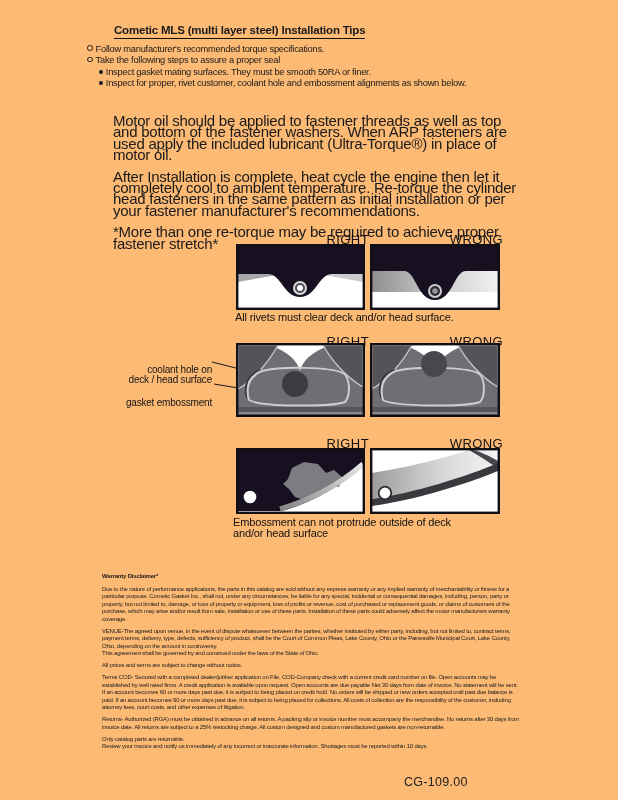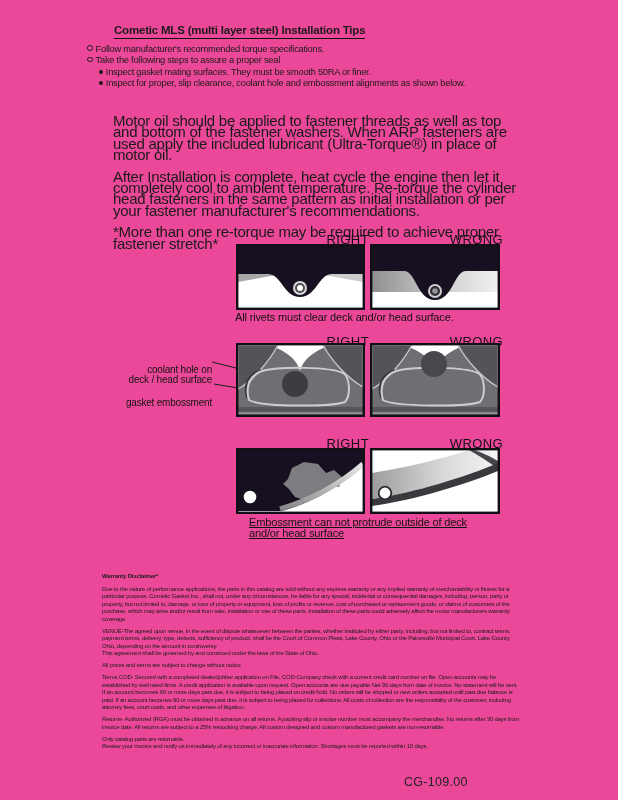--- a/index.html
+++ b/index.html
@@ -1,17 +1,17 @@
 <!DOCTYPE html>
 <html><head>
 <meta charset="utf-8">
 <style>
   html,body{margin:0;padding:0;background:#e8e8e8;}
   .page{
-    position:relative;width:618px;height:800px;background:#ec4899;
+    position:relative;width:618px;height:800px;background:#fdba74;
     font-family:"Liberation Sans","DejaVu Sans",sans-serif;color:#1a1a1a;
     overflow:hidden;margin:0 auto;
   }
   
   .title{
     position:absolute;left:114px;top:24px;margin:0;
     font-size:11.5px;font-weight:bold;letter-spacing:-0.2px;
     border-bottom:1.6px solid #111;padding-bottom:1.5px;display:inline-block;
   }
   .tips{position:absolute;left:87px;top:44px;font-size:9.3px;letter-spacing:-0.25px;line-height:11.4px;}
@@ -54,21 +54,21 @@
 <body>
 
 <div class="page">
 
   <h1 class="title">Cometic MLS (multi layer steel) Installation Tips</h1>
 
   <div class="tips">
     <div class="tip-row"><span class="o-marker"></span><span>Follow manufacturer's recommended torque specifications.</span></div>
     <div class="tip-row"><span class="o-marker"></span><span>Take the following steps to assure a proper seal</span></div>
     <div class="tip-row sub"><span class="d-marker"></span><span>Inspect gasket mating surfaces.  They must be smooth 50RA or finer.</span></div>
-    <div class="tip-row sub"><span class="d-marker"></span><span>Inspect for proper, slip clearance, coolant hole and embossment alignments as shown below.</span></div>
+    <div class="tip-row sub"><span class="d-marker"></span><span>Inspect for proper, rivet customer, coolant hole and embossment alignments as shown below.</span></div>
   </div>
 
   <div class="diesel">
     <p>Motor oil should be applied to fastener threads as well as top and bottom of the fastener washers. When ARP fasteners are used apply the included lubricant (Ultra-Torque®) in place of motor oil.</p>
     <p>After Installation is complete, heat cycle the engine then let it completely cool to ambient temperature. Re-torque the cylinder head fasteners in the same pattern as initial installation or per your fastener manufacturer's recommendations.</p>
     <p>*More than one re-torque may be required to achieve proper fastener stretch*</p>
   </div>
 
   <p class="dg-label" style="left:236px;top:228px;">RIGHT</p>
   <p class="dg-label" style="left:370px;top:228px;">WRONG</p>
@@ -169,21 +169,21 @@
       </linearGradient>
     </defs>
     <rect width="130" height="66" fill="#ffffff"></rect>
     <path d="M2,25 C40,19 78,9 99,2 L128,2 V15 C98,28 44,45 2,51 Z" fill="url(#g3w)"></path>
     <path d="M99,2 C110,8 120,15 128,21 V13 C120,8 110,4 104,2 Z" fill="#47474b"></path>
     <path d="M2,51 C44,45 98,28 128,15 L128,23 C99,35 46,52 2,58 Z" fill="#3a3a3e"></path>
     <circle cx="15" cy="45" r="6.3" fill="#ffffff" stroke="#2c2c30" stroke-width="1.8"></circle>
     <rect x="1.2" y="1.2" width="127.6" height="63.6" fill="none" stroke="#101016" stroke-width="2.4"></rect>
   </svg>
 
-  <p class="dg-caption" style="left:248px;top:516px;width:238px;text-decoration:underline;">Embossment can not protrude outside of deck and/or head surface</p>
+  <p class="dg-caption" style="left:232px;top:516px;width:238px;">Embossment can not protrude outside of deck and/or head surface</p>
 
   <div class="warranty">
     <h3>Warranty Disclaimer*</h3>
     <p>Due to the nature of performance applications, the parts in this catalog are sold without any express warranty or any implied warranty of merchantability or fitness for a particular purpose.  Cometic Gasket Inc., shall not, under any circumstances, be liable for any special, incidental or consequential damages, including, person, party or property, but not limited to, damage, or loss of property or equipment, loss of profits or revenue, cost of purchased or replacement goods, or claims of customers of the purchase, which may arise and/or result from sale, installation or use of these parts.  Installation of these parts could adversely affect the motor manufacturers warranty coverage.</p>
     <p class="tight">VENUE-The agreed upon venue, in the event of dispute whatsoever between the parties, whether instituted by either party, including, but not limited to, contract terms, payment terms, delivery, type, defects, sufficiency of product, shall be the Court of Common Pleas, Lake County, Ohio or the Painesville Municipal Court, Lake County, Ohio, depending on the amount in controversy.</p>
     <p>This agreement shall be governed by and construed under the laws of the State of Ohio.</p>
     <p>All prices and terms are subject to change without notice.</p>
     <p>Terms COD- Secured with a completed dealer/jobber application on File, COD-Company check with a current credit card number on file.  Open accounts may be established by well rated firms.  A credit application is available upon request.  Open accounts are due payable Net 30 days from date of invoice.  No statement will be sent.  If an account becomes 60 or more days past due, it is subject to being placed on credit hold.  No orders will be shipped or new orders accepted until past due balance is paid.  If an account becomes 90 or more days past due, it is subject to being placed for collections.  All costs of collection are the responsibility of the customer, including attorney fees, court costs, and other expenses of litigation.</p>
     <p>Returns- Authorized (RGA) must be obtained in advance on all returns.  A packing slip or invoice number must accompany the merchandise.  No returns after 30 days from invoice date.  All returns are subject to a 25% restocking charge.  All custom designed and custom manufactured gaskets are non-returnable.</p>
     <p class="tight">Only catalog parts are returnable.</p>

